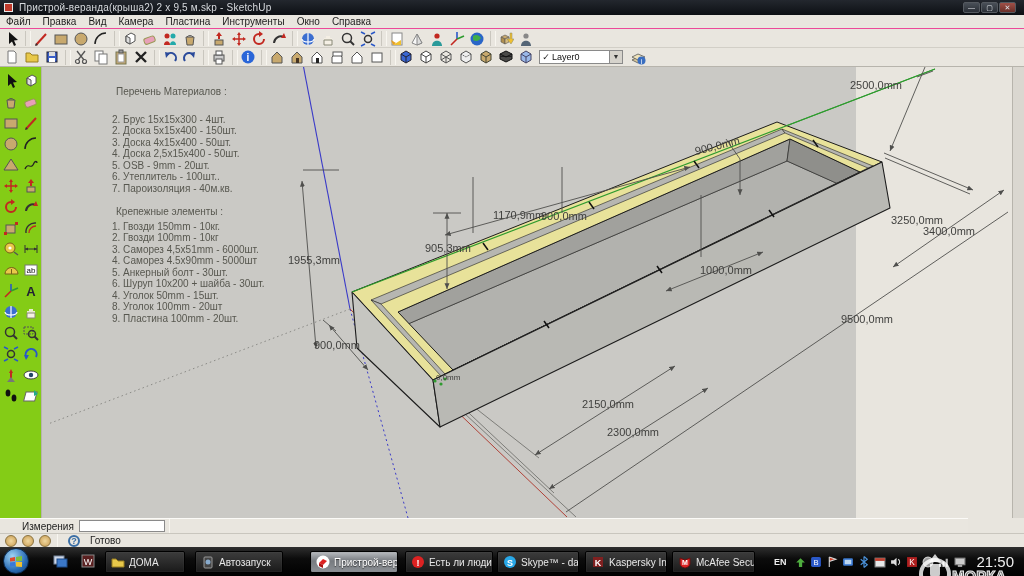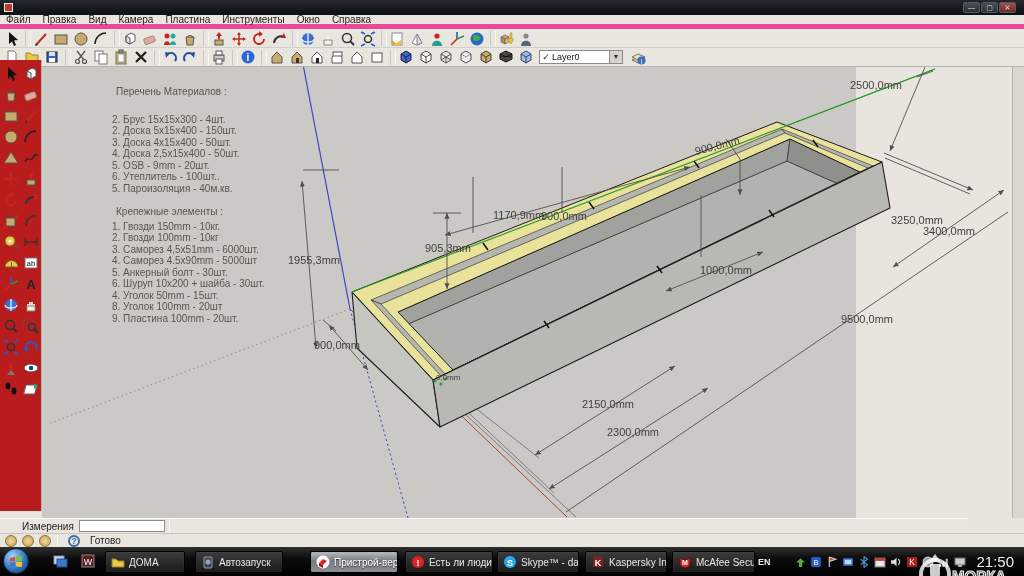--- a/index.html
+++ b/index.html
@@ -4,31 +4,31 @@
 <style>
   * { margin:0; padding:0; box-sizing:border-box; }
   html,body { width:1024px; height:576px; overflow:hidden; font-family:"Liberation Sans",sans-serif; }
   #root { position:relative; width:1024px; height:576px; background:#e8e5de; }
   #titlebar { position:absolute; left:0; top:0; width:1024px; height:15px; background:linear-gradient(#23272e,#0d1014); display:flex; align-items:center; }
   #title-icon { width:9px; height:9px; margin-left:4px; background:#c03a2b; border:1px solid #e8e8e8; }
   #title-text { color:#d7dade; font-size:10px; margin-left:6px; letter-spacing:0.2px; }
   #winbtns { position:absolute; right:8px; top:2px; display:flex; gap:1px; }
   .winbtn { width:17px; height:11px; background:linear-gradient(#4a5058,#2a2f36); border:1px solid #555a60; color:#dfe3e8; font-size:7px; line-height:9px; text-align:center; border-radius:2px; }
   .winbtn.close { background:linear-gradient(#a05048,#6a2f28); }
-  #menubar { position:absolute; left:0; top:15px; width:1024px; height:14px; background:#e9e6df; border-bottom:5px solid #ec4899; display:flex; align-items:center; }
+  #menubar { position:absolute; left:0; top:15px; width:1024px; height:14px; background:#e9e6df; border-bottom:1px solid #ec4899; display:flex; align-items:center; }
   .menu-item { font-size:10px; color:#1c1c1c; padding:0 6px; }
   #toolbar1 { position:absolute; left:0; top:30px; width:1024px; height:18px; background:#e9e6df; border-bottom:1px solid #d2cfc7; display:flex; align-items:center; padding-left:2px; }
   #toolbar2 { position:absolute; left:0; top:48px; width:1024px; height:19px; background:#e9e6df; border-bottom:1px solid #b7b4ac; display:flex; align-items:center; padding-left:2px; }
   .tbicon { width:20px; height:17px; display:flex; align-items:center; justify-content:center; flex:none; }
   .tbsep { width:6px; height:15px; border-left:1px solid #c9c6be; border-right:1px solid #f8f6f0; margin:0 0 0 3px; flex:none; }
   #layer-combo { display:flex; align-items:center; width:84px; height:14px; background:#fff; border:1px solid #8a8a8a; margin-left:3px; font-size:9px; flex:none; }
   #layer-combo .chk { width:12px; font-size:9px; color:#222; text-align:center; }
   #layer-combo .val { flex:1; color:#111; }
   #layer-combo .dd { width:13px; height:12px; background:#d6d3cc; border-left:1px solid #8a8a8a; font-size:7px; text-align:center; line-height:12px; color:#333; }
-  #sidebar { position:absolute; left:0; top:60px; width:42px; height:451px; background:#b91c1c; border-right:1px solid #b7b4ac; }
+  #sidebar { position:absolute; left:0; top:67px; width:42px; height:451px; background:#84cc16; border-right:1px solid #b7b4ac; }
   #sidebar .tools { display:grid; grid-template-columns:20px 20px; padding-top:5px; padding-left:1px; row-gap:4px; }
   #canvas { position:absolute; left:42px; top:67px; width:814px; height:451px; background:#cac9c5; }
   #rightstrip { position:absolute; left:1012px; top:67px; width:12px; height:451px; background:#dad7d0; border-left:1px solid #b7b4ac; }
   #mats { position:absolute; left:70px; top:19px; color:#57574f; font-size:10px; line-height:11.5px; }
   .mat-h { margin-left:4px; }
   #status1 { position:absolute; left:0; top:518px; width:968px; height:15px; background:#e9e6df; border-top:1px solid #fbfaf7; display:flex; align-items:center; }
   #status1 .lbl { font-size:10px; color:#222; margin-left:22px; }
   #status1 .box { width:86px; height:12px; background:#fff; border:1px solid #8a8a8a; margin-left:5px; }
   #status1 .vsep { width:1px; height:15px; background:#c9c6be; margin-left:4px; border-right:1px solid #f8f6f0; }
   #status2 { position:absolute; left:0; top:533px; width:1024px; height:14px; background:#e9e6df; border-top:1px solid #c9c6be; display:flex; align-items:center; }
@@ -37,31 +37,32 @@
   #status2 .q { width:12px; height:12px; border-radius:50%; border:2px solid #3a6ea5; color:#3a6ea5; font-size:9px; font-weight:bold; text-align:center; line-height:9px; margin-left:10px; }
   #status2 .ready { font-size:10px; color:#222; margin-left:10px; }
   #taskbar { position:absolute; left:0; top:547px; width:1024px; height:29px; background:linear-gradient(#2f2f2f,#0c0c0c 40%,#000); }
   #orb { position:absolute; left:3px; top:1px; width:26px; height:26px; border-radius:50%; background:radial-gradient(circle at 35% 30%,#9fd4f5,#2b6db5 60%,#123a6b); border:1px solid #0a2a50; }
   #orb .flag { position:absolute; left:6px; top:7px; width:12px; height:11px; }
   .ql { position:absolute; top:6px; width:16px; height:16px; }
   .tb-btn { position:absolute; top:4px; height:22px; background:linear-gradient(#3c3c3c,#1a1a1a); border:1px solid #000; box-shadow:inset 0 0 1px #666; border-radius:2px; display:flex; align-items:center; color:#e8e8e8; font-size:10px; overflow:hidden; white-space:nowrap; }
   .tb-btn .ic { width:14px; height:14px; margin:0 4px 0 5px; flex:none; }
   .tb-btn.active { background:linear-gradient(#b9bcc0,#777b80 45%,#8d9196); color:#fff; text-shadow:0 1px 1px #333; }
   #tray { position:absolute; right:0; top:0; height:29px; display:flex; align-items:center; }
-  #tray .lang { color:#eee; font-size:9px; font-weight:bold; margin-right:24px; }
+  #tray .lang { color:#eee; font-size:9px; font-weight:bold; margin-right:8px; }
   .trayic { width:12px; height:12px; margin-right:4px; }
   #clock { color:#eee; font-size:15px; margin:0 10px 0 6px; }
   #watermark { position:absolute; left:918px; top:548px; width:106px; height:46px; pointer-events:none; }
 </style>
 </head>
 <body>
 
 <div id="root">
   <div id="titlebar">
     <div id="title-icon"></div>
+    <div id="title-text">Пристрой-веранда(крыша2) 2 х 9,5 м.skp - SketchUp</div>
     <div id="winbtns">
       <div class="winbtn">—</div>
       <div class="winbtn">▢</div>
       <div class="winbtn close">✕</div>
     </div>
   </div>
   <div id="menubar">
       <div class="menu-item">Файл</div>
       <div class="menu-item">Правка</div>
       <div class="menu-item">Вид</div>
@@ -676,21 +677,21 @@
       </g>
     </svg>
     <div id="mats">
       <div class="mat-h" style="margin-bottom:16px">Перечень Материалов :</div>
       <div>2. Брус 15х15х300 - 4шт.</div>
       <div>2. Доска 5х15х400 - 150шт.</div>
       <div>3. Доска 4х15х400 - 50шт.</div>
       <div>4. Доска 2,5х15х400 - 50шт.</div>
       <div>5. OSB - 9mm -  20шт.</div>
       <div>6. Утеплитель - 100шт..</div>
-      <div>5. Пароизоляция - 40м.кв.</div>
+      <div>7. Пароизоляция - 40м.кв.</div>
       <div class="mat-h" style="margin-top:12px;margin-bottom:3px">Крепежные элементы :</div>
       <div>1. Гвозди 150mm - 10кг.</div>
       <div>2. Гвозди 100mm - 10кг</div>
       <div>3. Саморез 4,5х51mm - 6000шт.</div>
       <div>4. Саморез 4.5х90mm - 5000шт</div>
       <div>5. Анкерный болт - 30шт.</div>
       <div>6. Шуруп 10х200 + шайба - 30шт.</div>
       <div>4. Уголок 50mm - 15шт.</div>
       <div>8. Уголок 100mm - 20шт</div>
       <div>9. Пластина 100mm - 20шт.</div>

